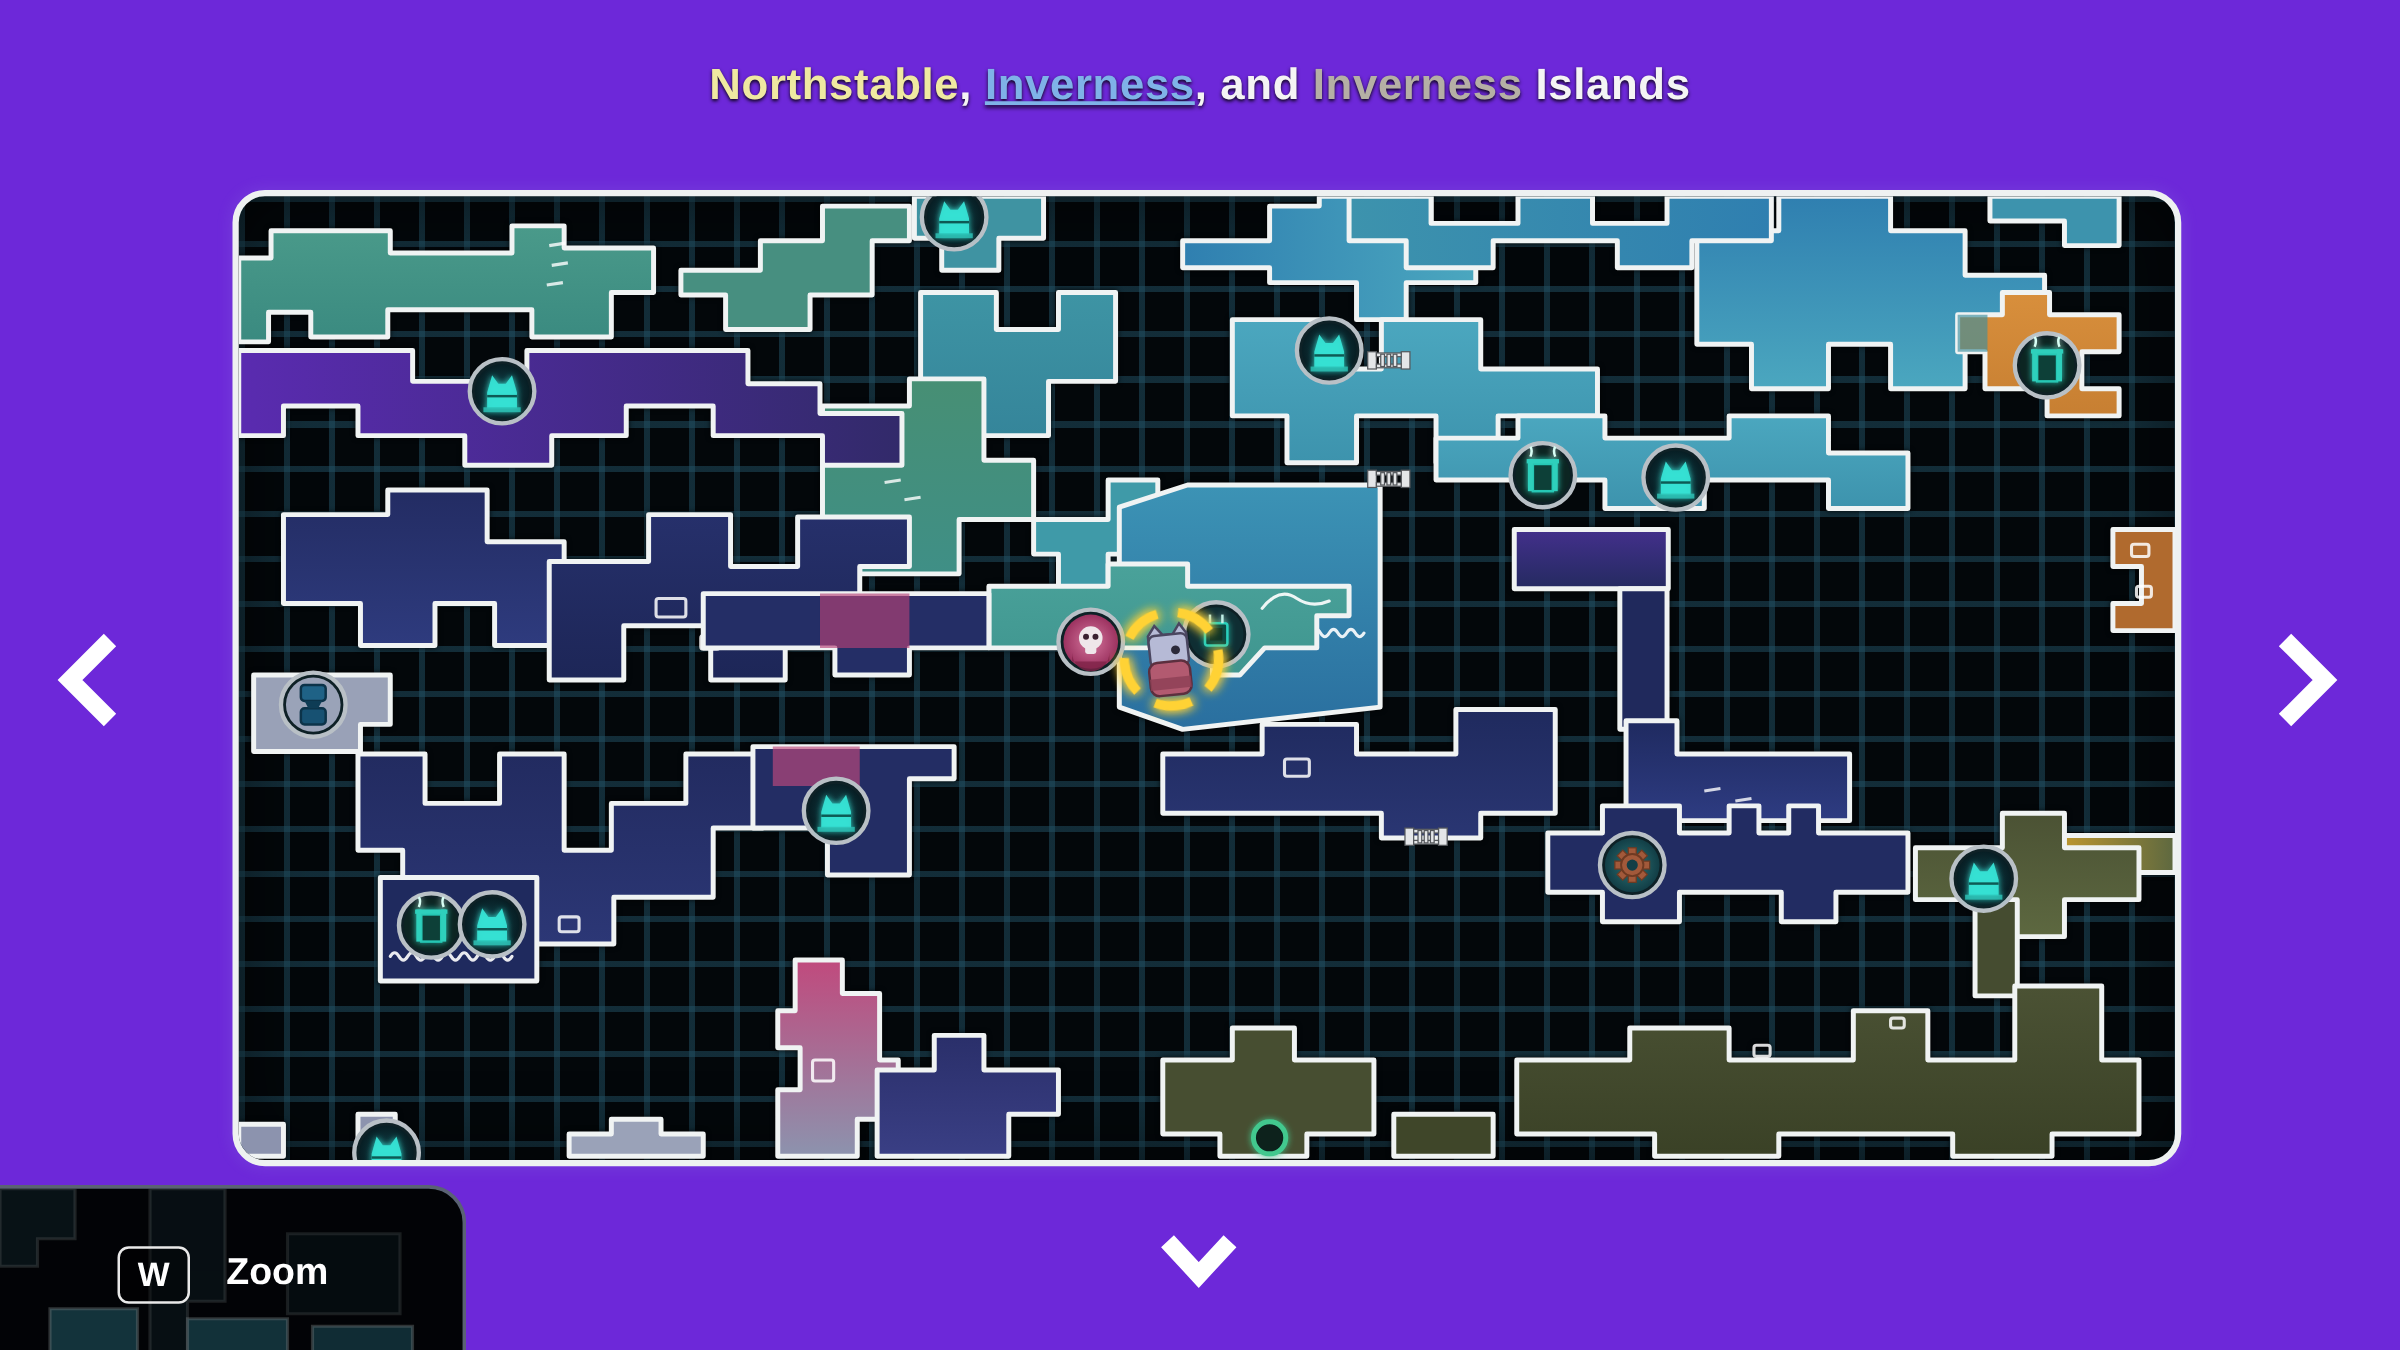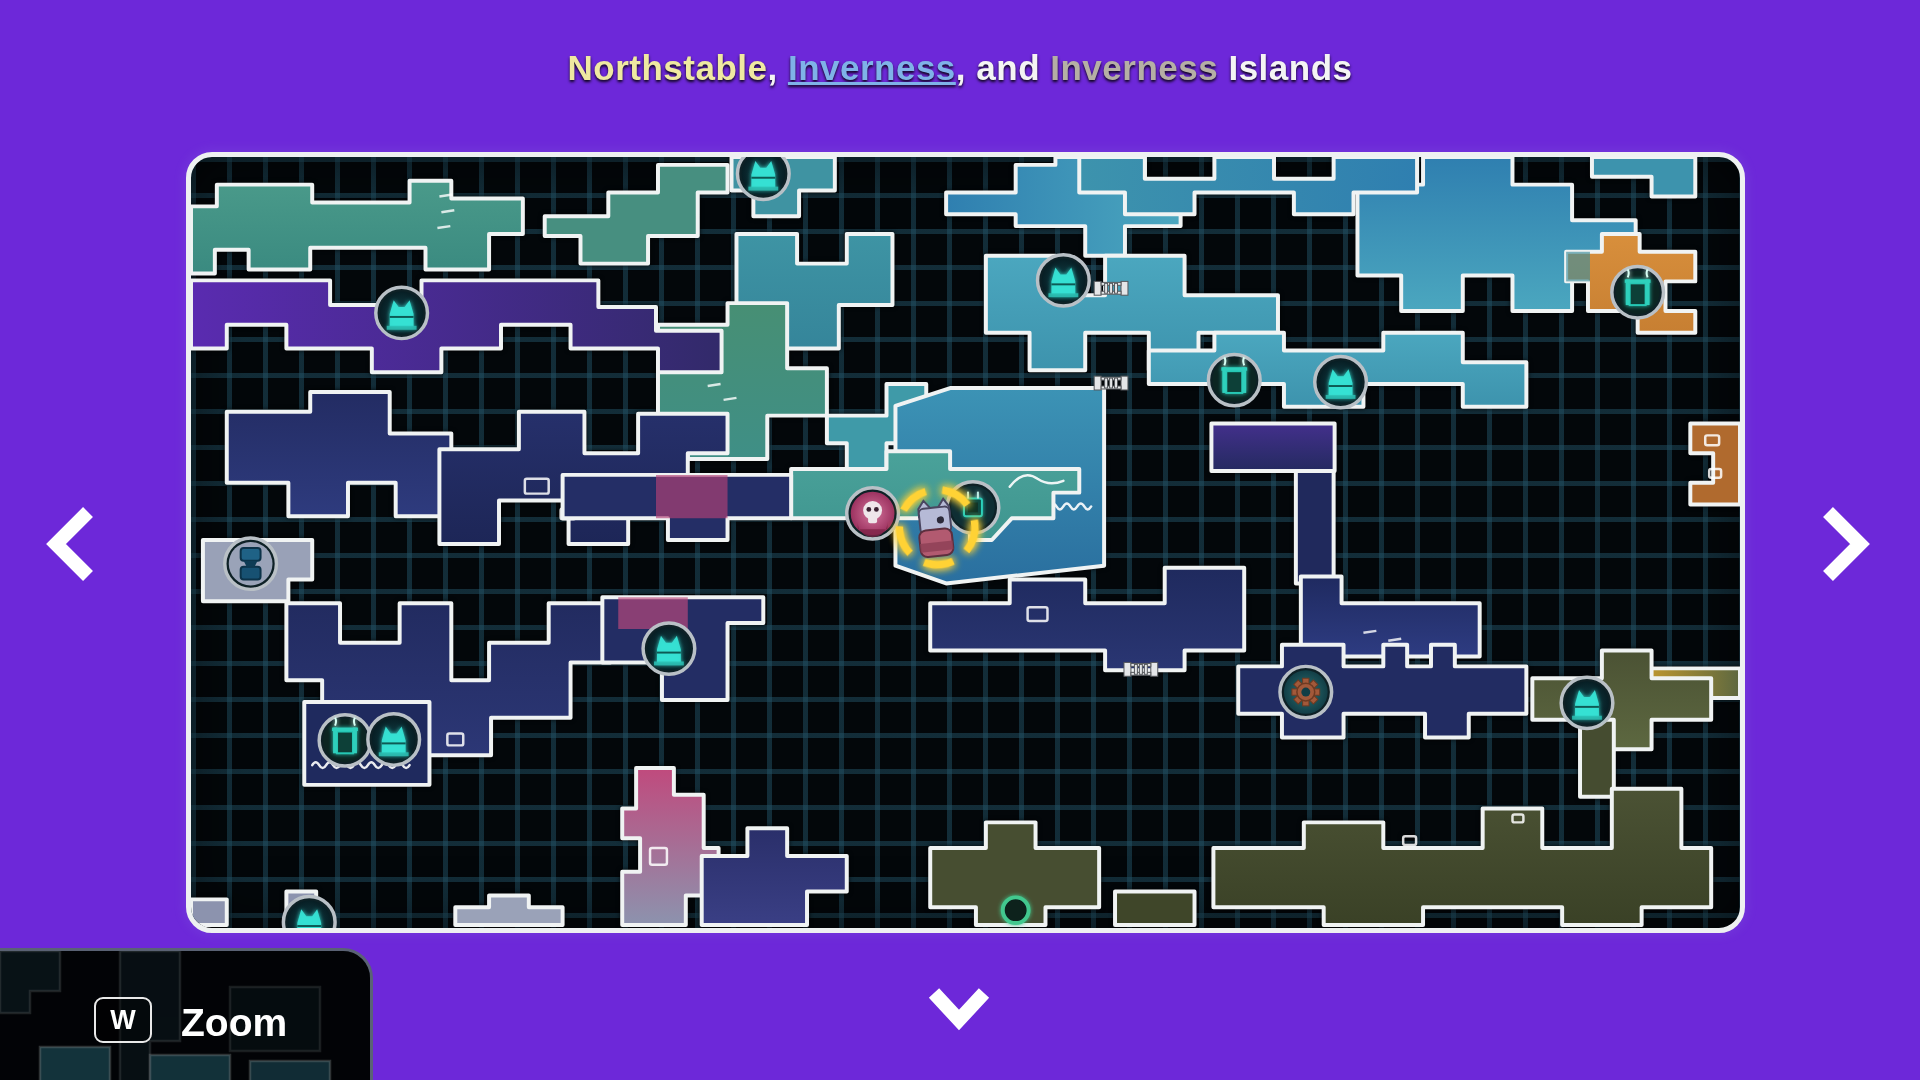--- a/index.html
+++ b/index.html
@@ -20,21 +20,21 @@
   .nav-left{left:44px;top:505px;}
   .nav-right{left:1816px;top:505px;}
   .nav-down{left:926px;top:984px;}
   .minimap-panel{position:absolute;left:0;top:948px;width:373px;height:132px;
     background:#04070b;border-top:3px solid #5a6274;border-right:3px solid #5a6274;
     border-top-right-radius:30px;box-sizing:border-box;overflow:hidden;}
   .minimap-shade{position:absolute;inset:0;background:rgba(0,0,0,.45);}
   .key-badge{position:absolute;left:94px;top:46px;width:54px;height:42px;
     border:2px solid #e9e9e9;border-radius:9px;display:flex;align-items:center;justify-content:center;
     color:#fff;font-size:27px;font-weight:700;background:rgba(0,0,0,.35);}
-  .key-label{position:absolute;left:181px;top:50px;color:#fff;font-size:39px;font-weight:700;}
+  .key-label{position:absolute;left:181px;top:50px;color:#fff;font-size:30px;font-weight:700;}
 </style>
 </head>
 <body>
 
 <div class="stage">
 
   <div class="title"><span style="color: rgb(239, 233, 161);">Northstable</span><span style="color: rgb(244, 244, 244);">, </span><span style="color: rgb(127, 178, 232); text-decoration: underline;">Inverness</span><span style="color: rgb(244, 244, 244);">, and </span><span style="color: rgb(181, 175, 165);">Inverness</span><span style="color: rgb(244, 244, 244);"> Islands</span></div>
 
   <div class="map-panel">
     <svg class="map-svg" viewBox="0 0 1559 781" preserveAspectRatio="none">

